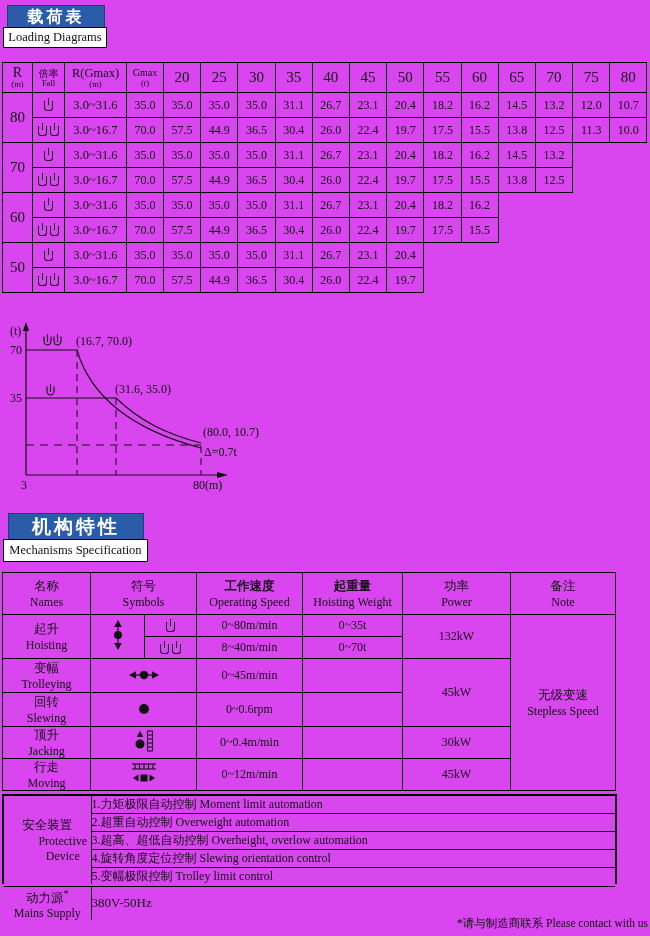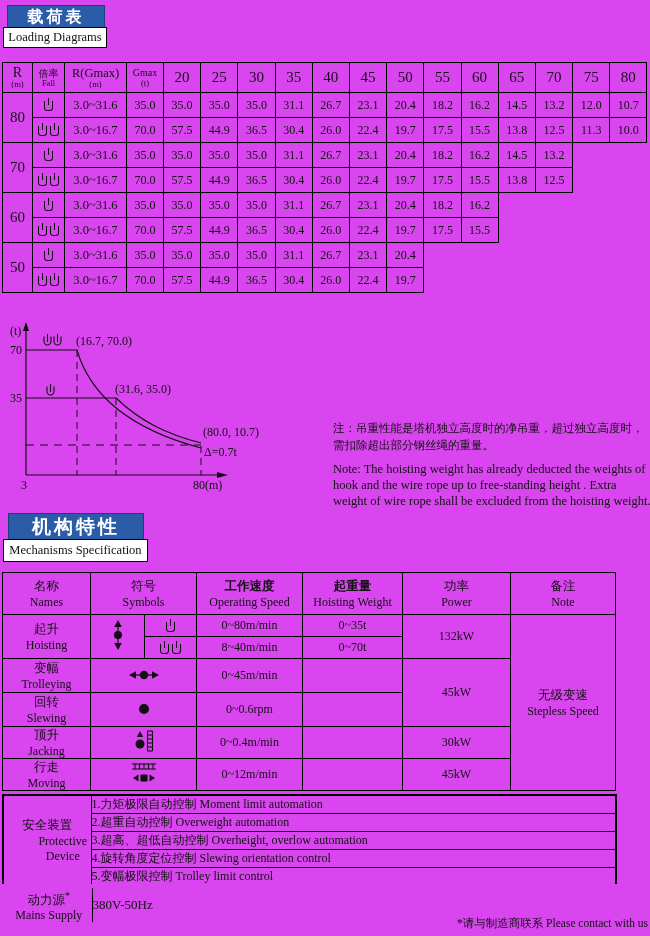--- a/index.html
+++ b/index.html
@@ -41,21 +41,21 @@
   
   #safety-wrap{position:absolute;left:2px;top:794px;}
   .stab{border-collapse:collapse;table-layout:fixed;width:613px;border:2px solid #000;}
   .stab td{border:1px solid #000;vertical-align:middle;padding:0;margin-left:36px;}
   .stab td.slabel{text-align:center;}
   .stab .zh{font-size:12.5px;line-height:17px;} .stab .en{font-size:12px;line-height:15px;padding-left:31px;}
   .stab tr{height:17px;}
   .sitem{text-align:left;padding-left:5px;font-size:12px;}
   
   #mains-wrap{position:absolute;left:2px;top:884px;}
-  .mntab{border-collapse:collapse;table-layout:fixed;width:613px;border:4px solid #d946ef;}
+  .mntab{border-collapse:collapse;table-layout:fixed;width:613px;border:2px solid #d946ef;}
   .mntab td{border:1px solid #000;vertical-align:middle;padding:0;}
   .mntab tr{height:30px;}
   .mnlabel{text-align:center;}
   .mnval{text-align:left;padding-left:8px;font-size:13px;}
   #footer{position:absolute;right:2px;top:916px;font-size:11.5px;}
 </style>
 </head>
 <body>
 
 <div id="canvas">
@@ -304,24 +304,20 @@
       <g transform="translate(44,19)">
         <use href="#hooksym"></use>
           <use href="#hooksym" x="10"></use>
       </g>
       <g transform="translate(47,69)">
         <use href="#hooksym"></use>
       </g>
     </svg>
   </div>
 
-  <div id="note">
-    <div class="zh">注：吊重性能是塔机独立高度时的净吊重，超过独立高度时，需扣除超出部分钢丝绳的重量。</div>
-    <div class="en">Note: The hoisting weight has already deducted the weights of hook and the wire rope up to free-standing height . Extra weight of wire rope shall be excluded from the hoisting weight.</div>
-  </div>
 
   <div class="hdr-blue" id="hdr2-blue" style="left: 8px; top: 513px; width: 134px; height: 26px; font-size: 19px; line-height: 26px; letter-spacing: 3px; background: rgb(43, 92, 168);">机构特性</div>
   <div class="hdr-white" style="left:3px;top:539px;width:143px;height:21px;font-size:12.5px;line-height:21px;">Mechanisms Specification</div>
 
   <div id="mech-table-wrap">
       <table class="mtab">
         <colgroup>
           <col style="width:88px">
           <col style="width:54px">
           <col style="width:52px">

